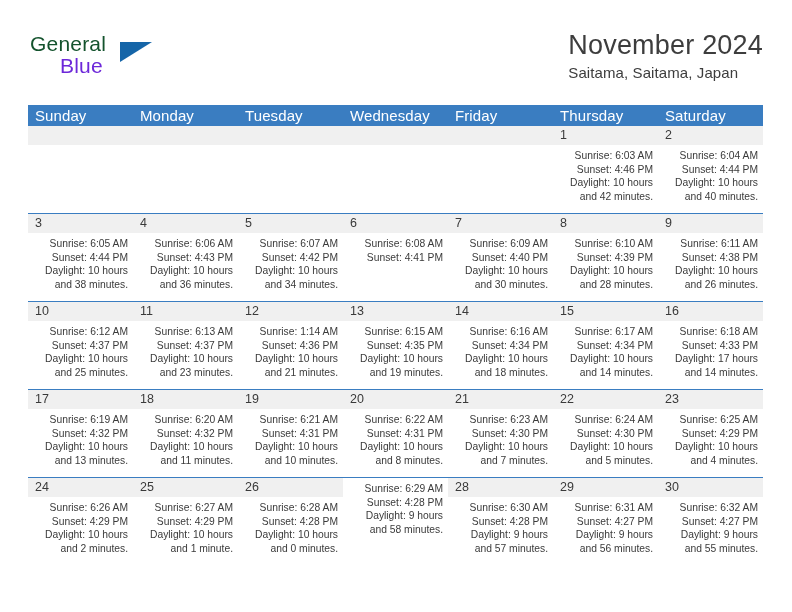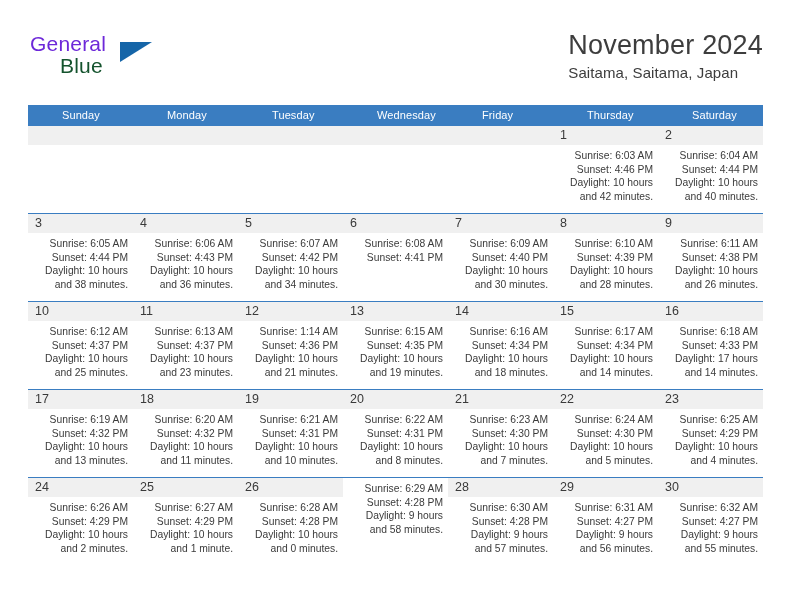--- a/index.html
+++ b/index.html
@@ -31,30 +31,30 @@
     left: 0;
     top: 4px;
     width: 150px;
     height: 56px;
   }
   .logo-general {
     position: absolute;
     left: 2px;
     top: 0px;
     font-size: 21px;
-    color: #6d28d9;
+    color: #14532d;
     letter-spacing: 0.2px;
     font-family: "Liberation Sans", sans-serif;
   }
   .logo-blue {
     position: absolute;
     left: 32px;
     top: 22px;
     font-size: 21px;
-    color: #14532d;
+    color: #6d28d9;
     letter-spacing: 0.2px;
     font-family: "Liberation Sans", sans-serif;
   }
   .logo-triangle {
     position: absolute;
     left: 92px;
     top: 10px;
     width: 0;
     height: 0;
     border-left: 32px solid #1565a8;
@@ -89,27 +89,26 @@
     width: 735px;
   }
   .weekdays {
     display: flex;
     background: #3a7dc1;
     height: 21px;
   }
   .weekday {
     flex: 1 1 0;
     color: #ffffff;
-    font-size: 11px;
+    font-size: 15px;
     line-height: 21px;
     padding-left: 7px;
     letter-spacing: 0.1px;
     white-space: nowrap;
     overflow: hidden;
-    margin-left: 27px;
   }
   .week {
     display: flex;
     border-top: 1.5px solid #3a7dc1;
   }
   .week:first-of-type { border-top: none; }
   .day {
     flex: 1 1 0;
     min-width: 0;
     height: 87px;

